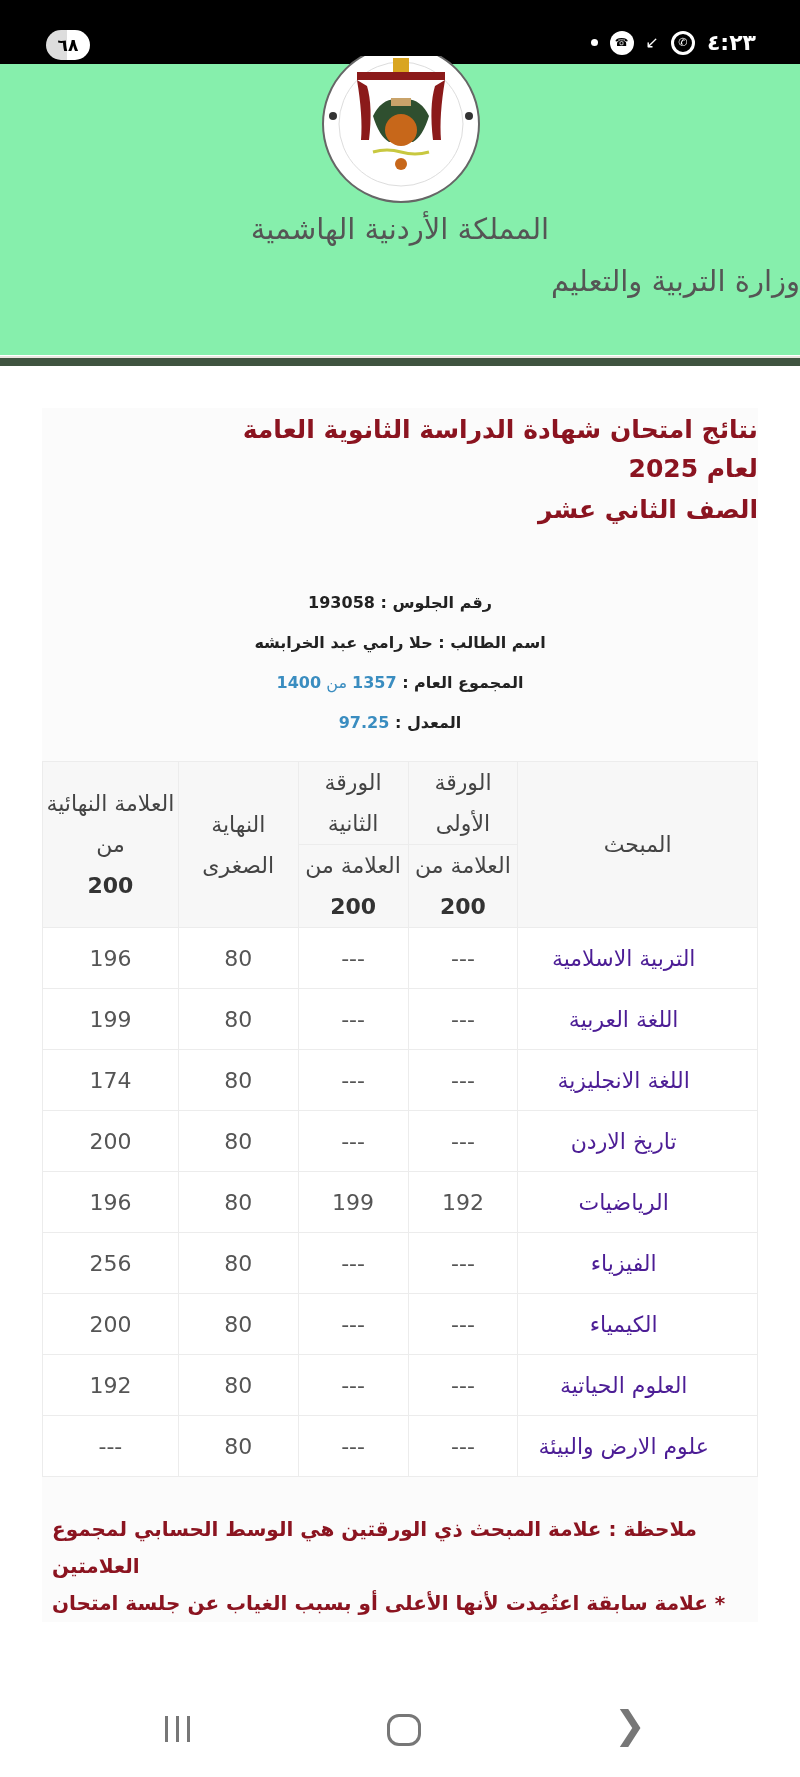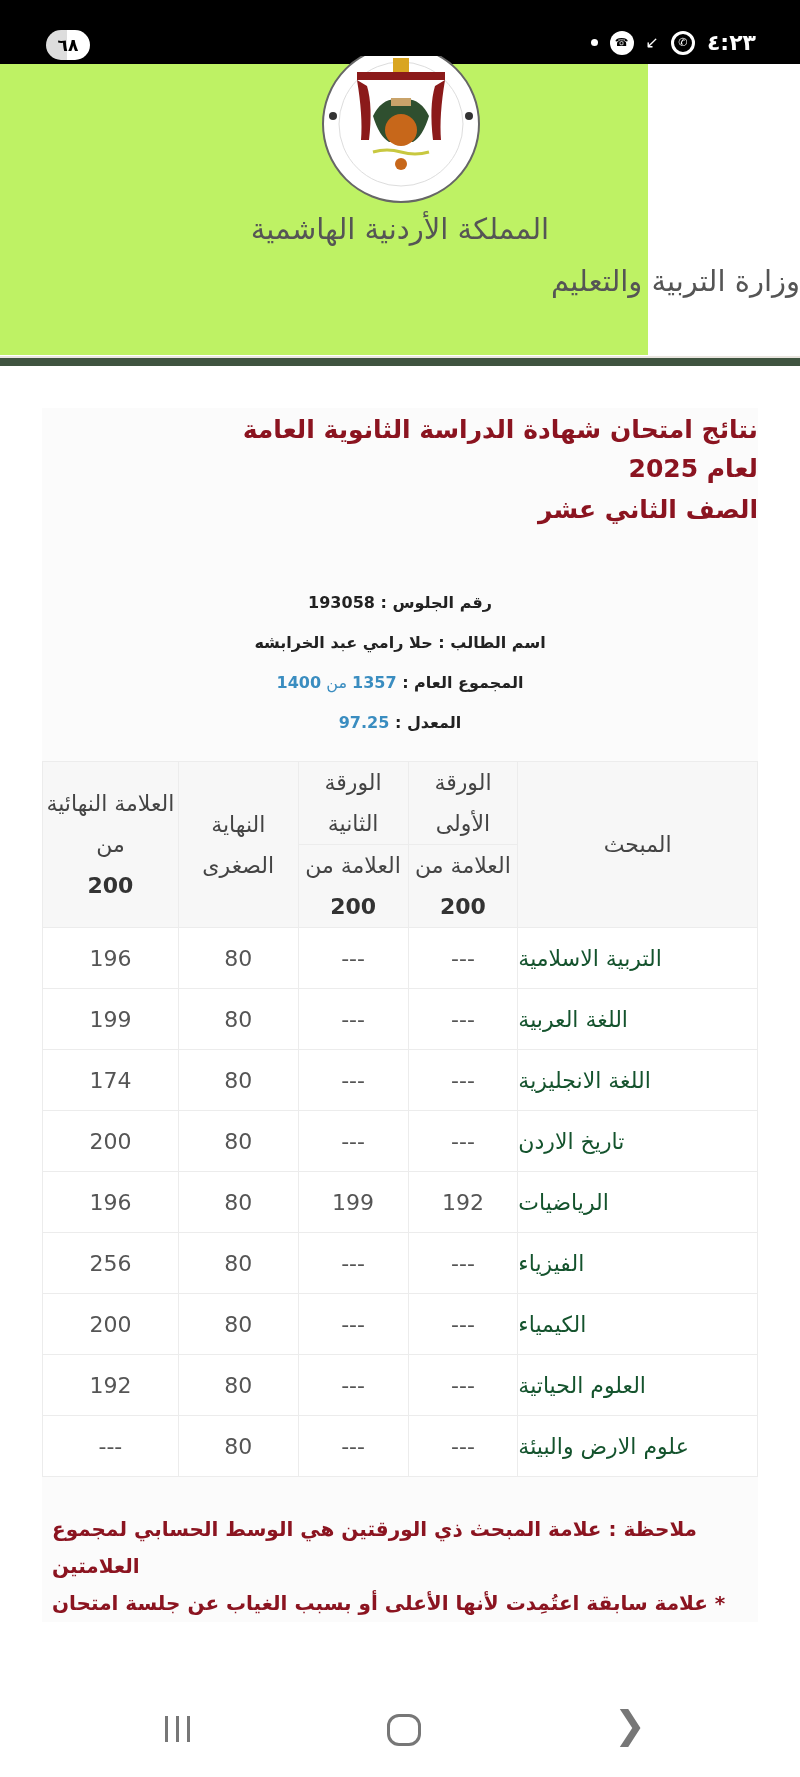--- a/index.html
+++ b/index.html
@@ -23,22 +23,22 @@
     .wifi { font-size: 20px; color: #fff; line-height: 1; }
     .status-right { position: absolute; right: 44px; top: 30px; display: flex; align-items: center; gap: 12px; }
     .dot { width: 7px; height: 7px; border-radius: 50%; background: #fff; }
     .app-icon { width: 24px; height: 24px; border-radius: 50%; border: 3px solid #fff; display: flex; align-items: center; justify-content: center; font-size: 11px; }
     .app-icon.filled { background: #fff; color: #000; border: none; }
     .missed { font-size: 16px; color: #fff; }
     .clock { font-size: 22px; font-weight: bold; color: #fff; letter-spacing: 1px; }
 
     
     .header {
-      position: absolute; top: 64px; left: 0; width: 648px; height: 291px;
-      background: #bef264; text-align: center;
+      position: absolute; top: 64px; left: 0; width: 800px; height: 291px;
+      background: #86efac; text-align: center;
     }
     .emblem {
       position: absolute; left: 313px; top: -8px; width: 176px; height: 152px;
     }
     .kingdom {
       position: absolute; top: 148px; width: 800px; text-align: center;
       font-size: 29px; color: #555; direction: rtl;
     }
     .ministry {
       position: absolute; top: 200px; width: 800px; text-align: right;
@@ -65,21 +65,21 @@
 
     
     table.results {
       margin-top: 18px; width: 716px; border-collapse: collapse; direction: rtl;
       font-size: 22px; color: #555;
     }
     .results th, .results td { border: 1px solid #ececec; text-align: center; }
     .results th { font-weight: normal; line-height: 41px; color: #444; background: #f7f7f7; }
     .results th .bold-num { font-weight: bold; color: #333; }
     .results td { height: 61px; background: #fff; }
-    .results td.subject { text-align: left; padding-right: 28px; color: #14532d; }
+    .results td.subject { text-align: center; padding-right: 28px; color: #4c1d95; }
     .col-subject { width: 240px; }
     .col-p1 { width: 110px; }
     .col-p2 { width: 110px; }
     .col-min { width: 120px; }
     .col-final { width: 136px; }
 
     
     .notes { text-align: left; color: #8b1420; font-weight: bold; font-size: 20px; line-height: 37px; margin-top: 34px; padding: 0 10px; direction: rtl; }
 
     

